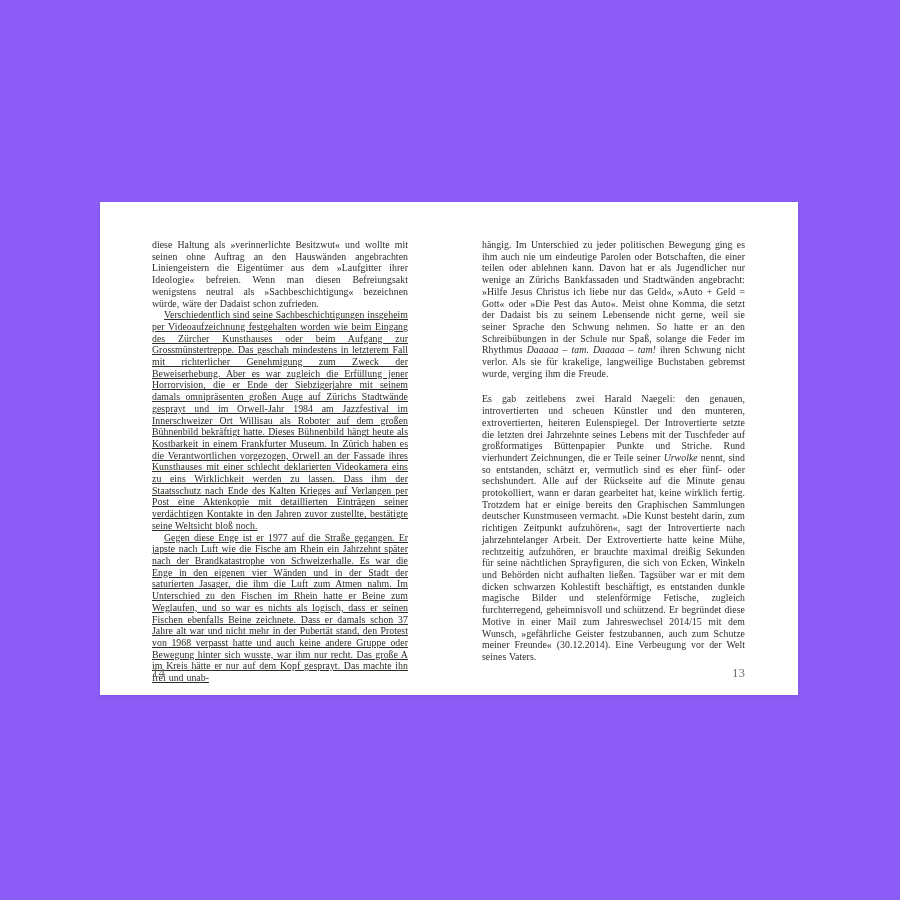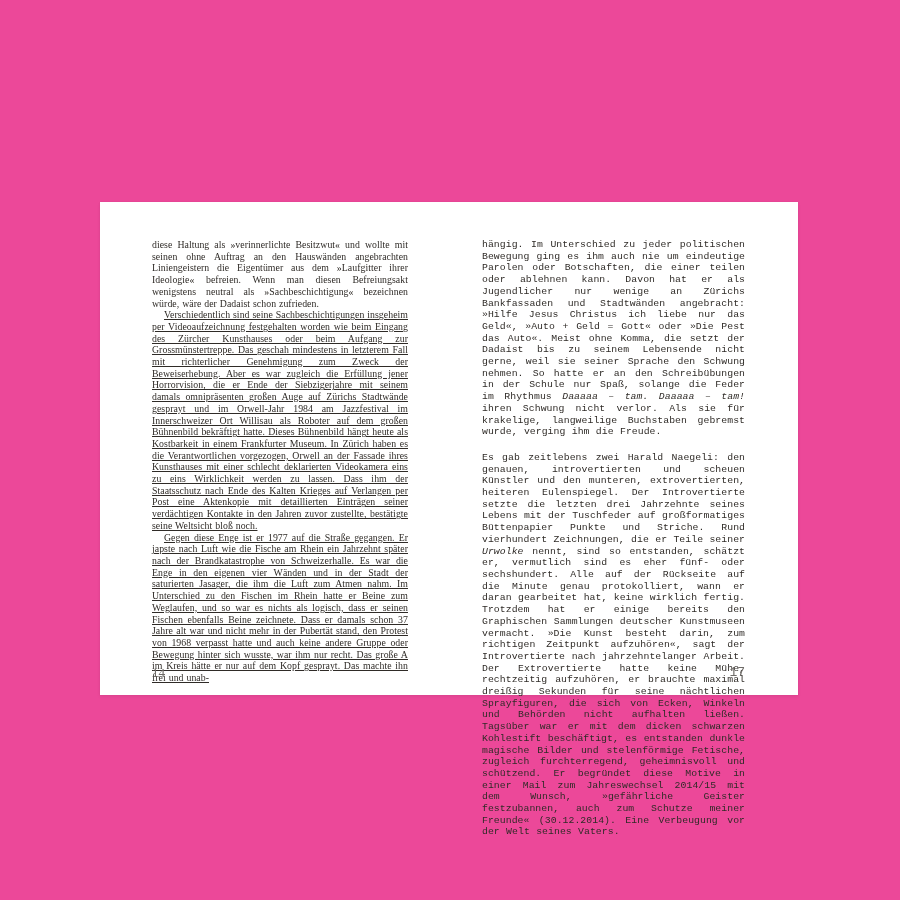--- a/index.html
+++ b/index.html
@@ -8,40 +8,40 @@
     width: 900px;
     height: 900px;
     background: #f4f4f5;
     overflow: hidden;
     font-family: "Liberation Serif", serif;
   }
   .canvas {
     position: relative;
     width: 900px;
     height: 900px;
-    background: #ec4899;
+    background: #8b5cf6;
   }
   .spread {
     position: absolute;
     left: 100px;
     top: 202px;
     width: 698px;
     height: 493px;
     background: #ffffff;
     box-shadow: 0 0 2px rgba(0,0,0,0.07), 0 2px 4px rgba(0,0,0,0.05);
     display: flex;
   }
   .page {
     position: relative;
     width: 349px;
     height: 100%;
     box-sizing: border-box;
   }
   .page.left  { padding: 37px 41px 0 52px; }
-  .page.right { padding: 37px 53px 0 33px; font-family: Liberation Mono, monospace; }
+  .page.right { padding: 37px 53px 0 33px; }
   .page-text p {
     margin: 0;
     text-align: justify;
     font-size: 9.8px;
     line-height: 11.7px;
     color: #2f2b27;
     letter-spacing: 0.05px;
     word-spacing: 0.4px;
     -webkit-hyphens: none;
     hyphens: none;
@@ -72,17 +72,17 @@
           <p class="indent"><span>Gegen diese Enge ist er 1977 auf die Straße gegangen. Er japste nach Luft wie die Fische am Rhein ein Jahrzehnt später nach der Brandkatastrophe von Schweizerhalle. Es war die Enge in den eigenen vier Wänden und in der Stadt der saturierten Jasager, die ihm die Luft zum Atmen nahm. Im Unterschied zu den Fischen im Rhein hatte er Beine zum Weglaufen, und so war es nichts als logisch, dass er seinen Fischen ebenfalls Beine zeichnete. Dass er damals schon 37 Jahre alt war und nicht mehr in der Pubertät stand, den Protest von 1968 verpasst hatte und auch keine andere Gruppe oder Bewegung hinter sich wusste, war ihm nur recht. Das große A im Kreis hätte er nur auf dem Kopf gesprayt. Das machte ihn frei und unab-</span></p>
         </div>
       <div class="page-number">14</div>
     </div>
 
     <div class="page right">
       <div class="page-text">
           <p><span>hängig. Im Unterschied zu jeder politischen Bewegung ging es ihm auch nie um eindeutige Parolen oder Botschaften, die einer teilen oder ablehnen kann. Davon hat er als Jugendlicher nur wenige an Zürichs Bankfassaden und Stadtwänden angebracht: »Hilfe Jesus Christus ich liebe nur das Geld«, »Auto + Geld = Gott« oder »Die Pest das Auto«. Meist ohne Komma, die setzt der Dadaist bis zu seinem Lebensende nicht gerne, weil sie seiner Sprache den Schwung nehmen. So hatte er an den Schreibübungen in der Schule nur Spaß, solange die Feder im Rhythmus </span><em>Daaaaa – tam. Daaaaa – tam!</em><span> ihren Schwung nicht verlor. Als sie für krakelige, langweilige Buchstaben gebremst wurde, verging ihm die Freude.</span></p>
           <p class="space-before"><span>Es gab zeitlebens zwei Harald Naegeli: den genauen, introvertierten und scheuen Künstler und den munteren, extrovertierten, heiteren Eulenspiegel. Der Introvertierte setzte die letzten drei Jahrzehnte seines Lebens mit der Tuschfeder auf großformatiges Büttenpapier Punkte und Striche. Rund vierhundert Zeichnungen, die er Teile seiner </span><em>Urwolke</em><span> nennt, sind so entstanden, schätzt er, vermutlich sind es eher fünf- oder sechshundert. Alle auf der Rückseite auf die Minute genau protokolliert, wann er daran gearbeitet hat, keine wirklich fertig. Trotzdem hat er einige bereits den Graphischen Sammlungen deutscher Kunstmuseen vermacht. »Die Kunst besteht darin, zum richtigen Zeitpunkt aufzuhören«, sagt der Introvertierte nach jahrzehntelanger Arbeit. Der Extrovertierte hatte keine Mühe, rechtzeitig aufzuhören, er brauchte maximal dreißig Sekunden für seine nächtlichen Sprayfiguren, die sich von Ecken, Winkeln und Behörden nicht aufhalten ließen. Tagsüber war er mit dem dicken schwarzen Kohlestift beschäftigt, es entstanden dunkle magische Bilder und stelenförmige Fetische, zugleich furchterregend, geheimnisvoll und schützend. Er begründet diese Motive in einer Mail zum Jahreswechsel 2014/15 mit dem Wunsch, »gefährliche Geister festzubannen, auch zum Schutze meiner Freunde« (30.12.2014). Eine Verbeugung vor der Welt seines Vaters.</span></p>
         </div>
-      <div class="page-number">17</div>
+      <div class="page-number">13</div>
     </div>
 
   </div>
 </div>
 
 </body></html>

